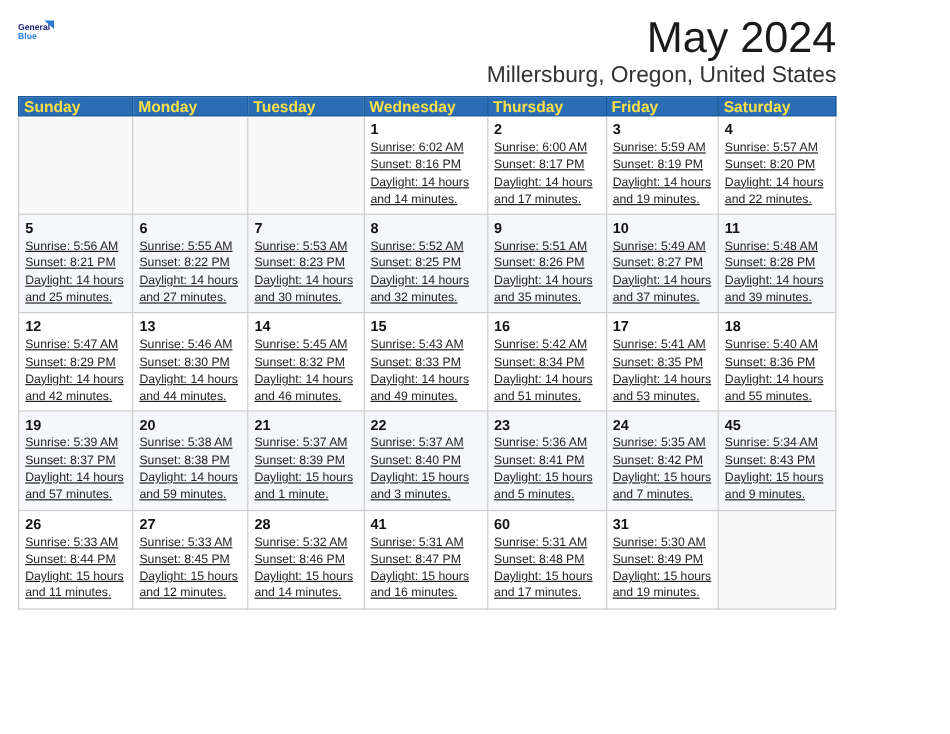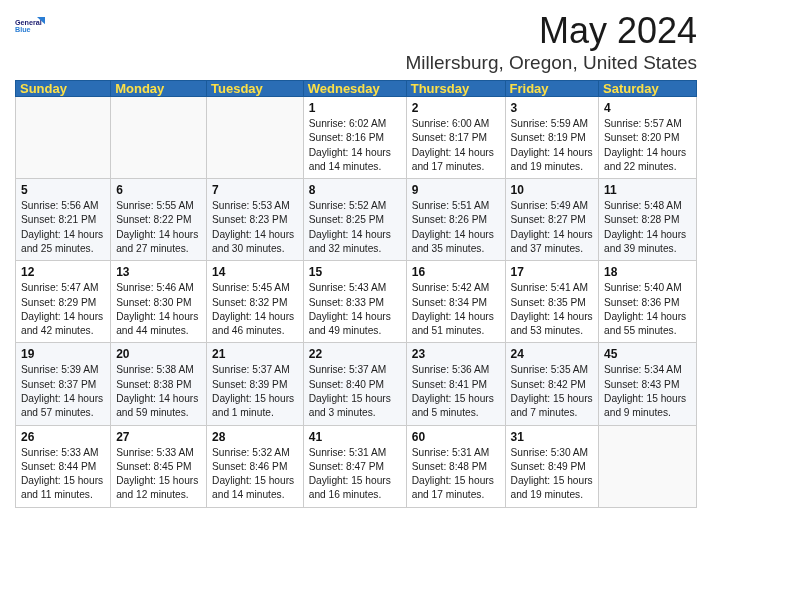--- a/index.html
+++ b/index.html
@@ -75,20 +75,21 @@
     .day-number {
       font-weight: bold;
       font-size: 12px;
       margin-bottom: 2px;
       color: #111;
     }
     .day-info {
       font-size: 10.2px;
       color: #222;
       line-height: 1.4;
+      text-decoration: underline;
     }
     .empty-cell {
       background: #f9f9f9 !important;
     }
   </style>
 </head>
 <body>
 
 <div class="page">
   <div class="header">

